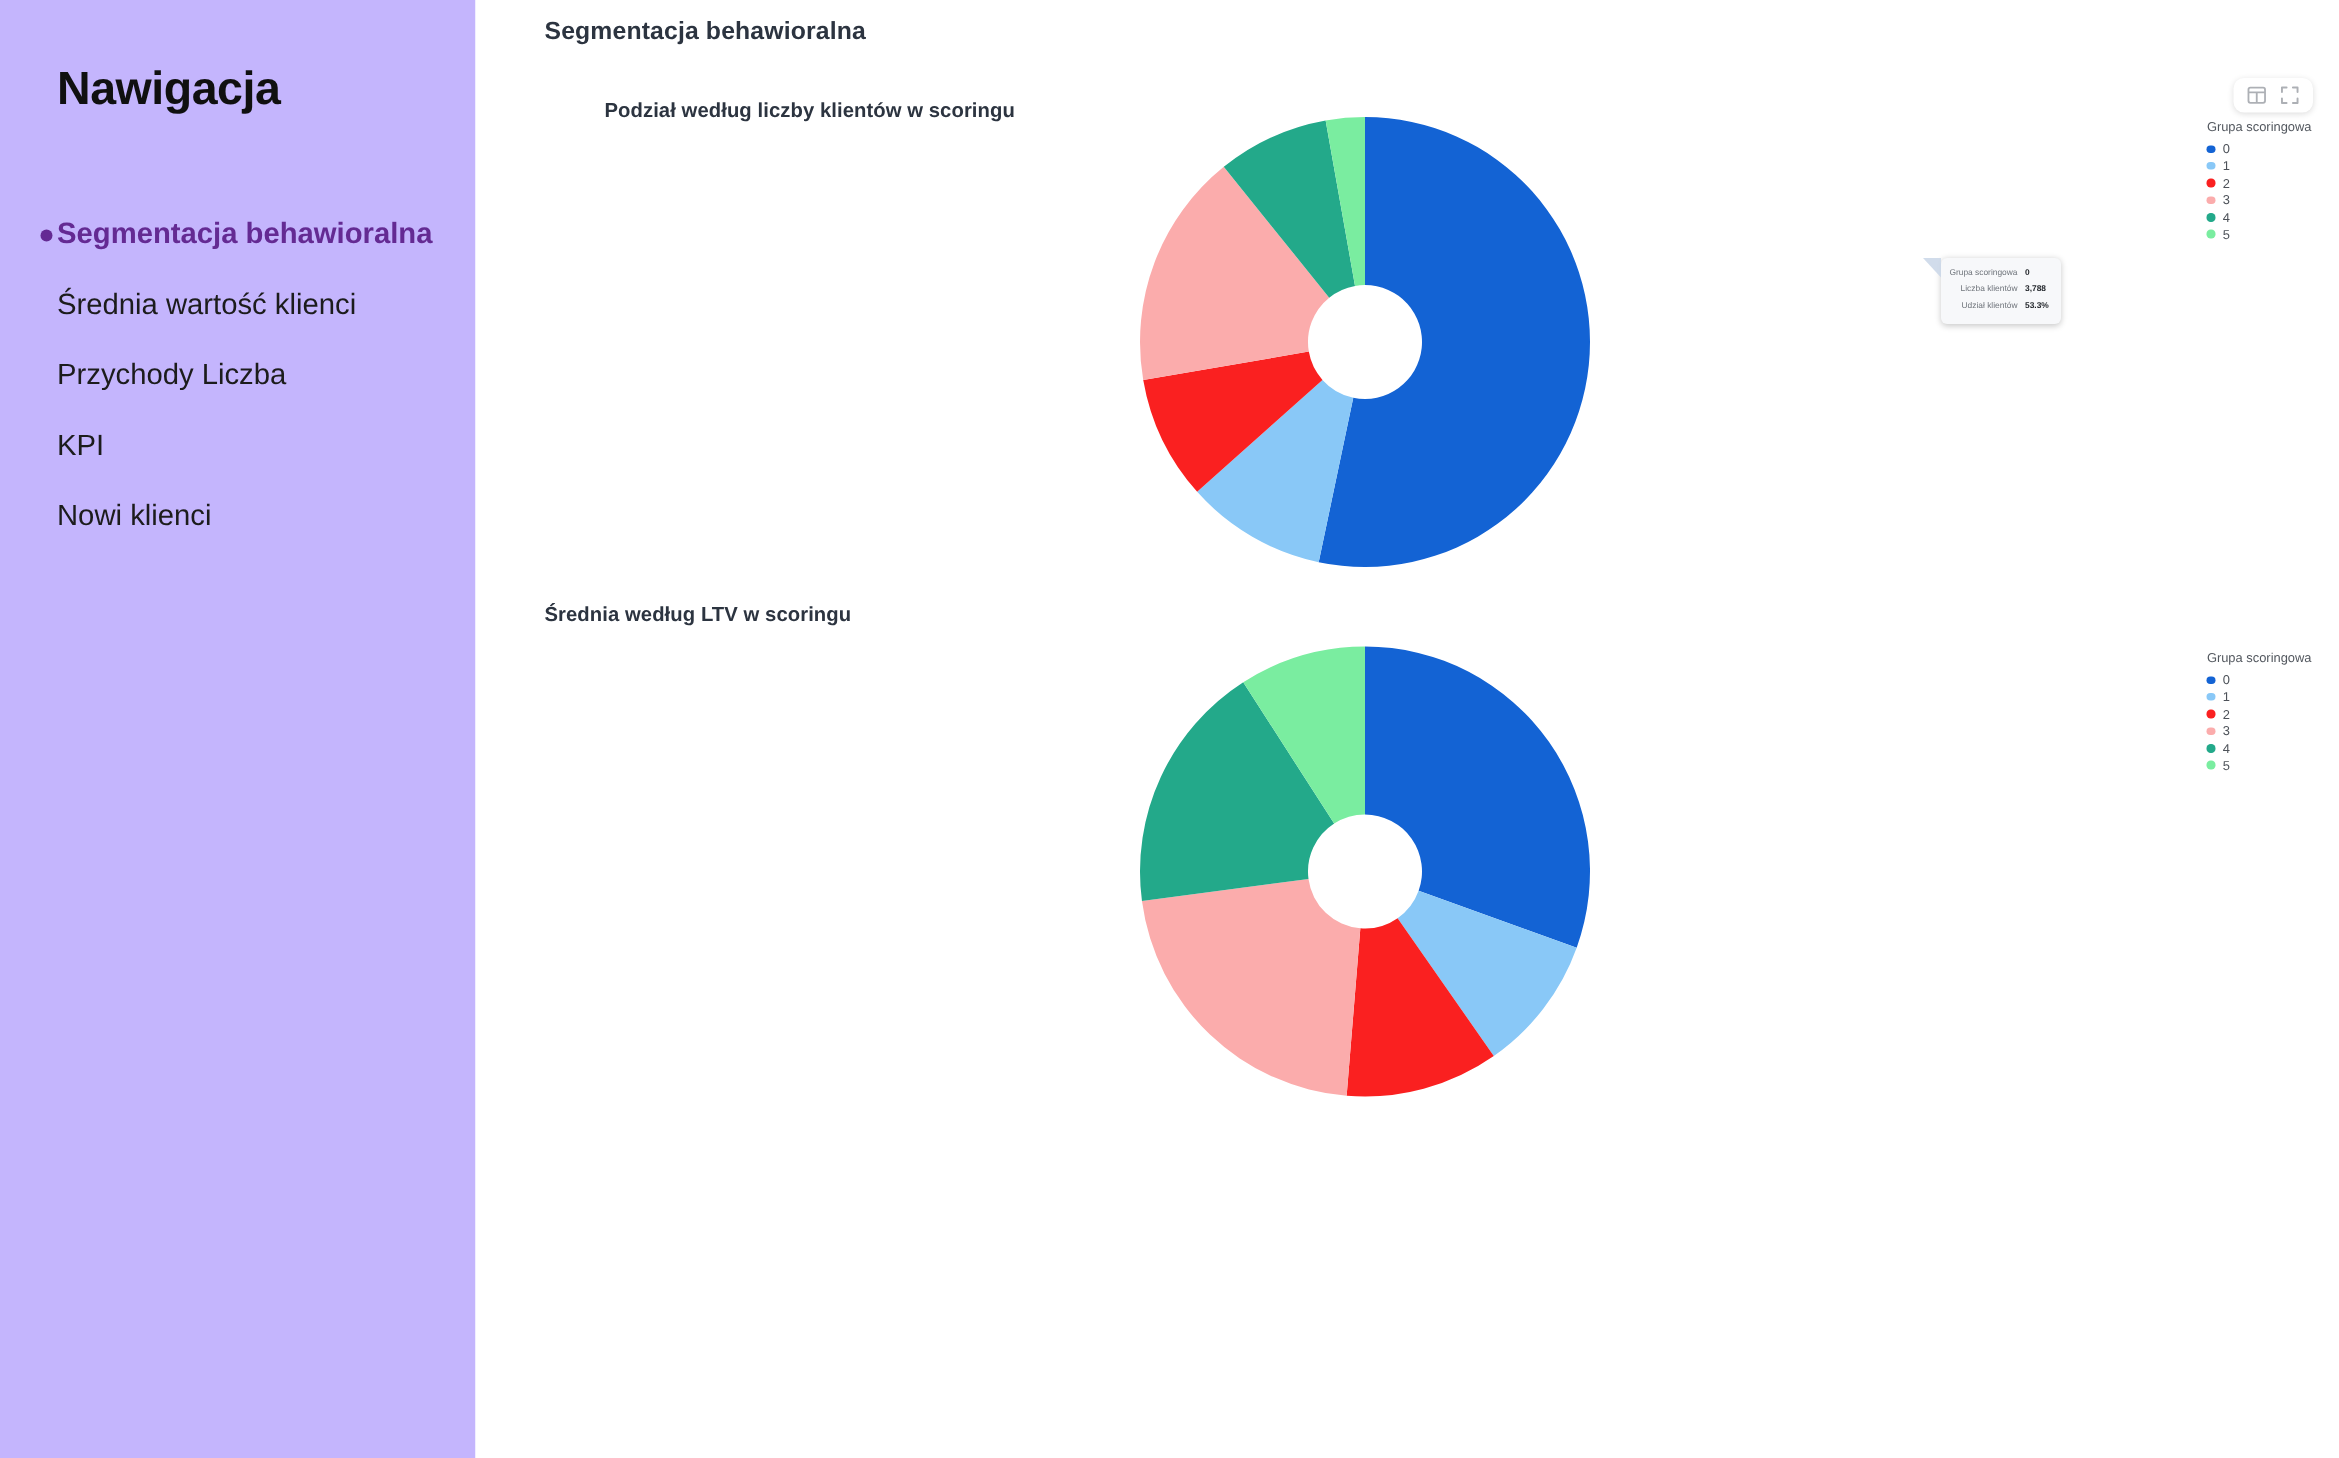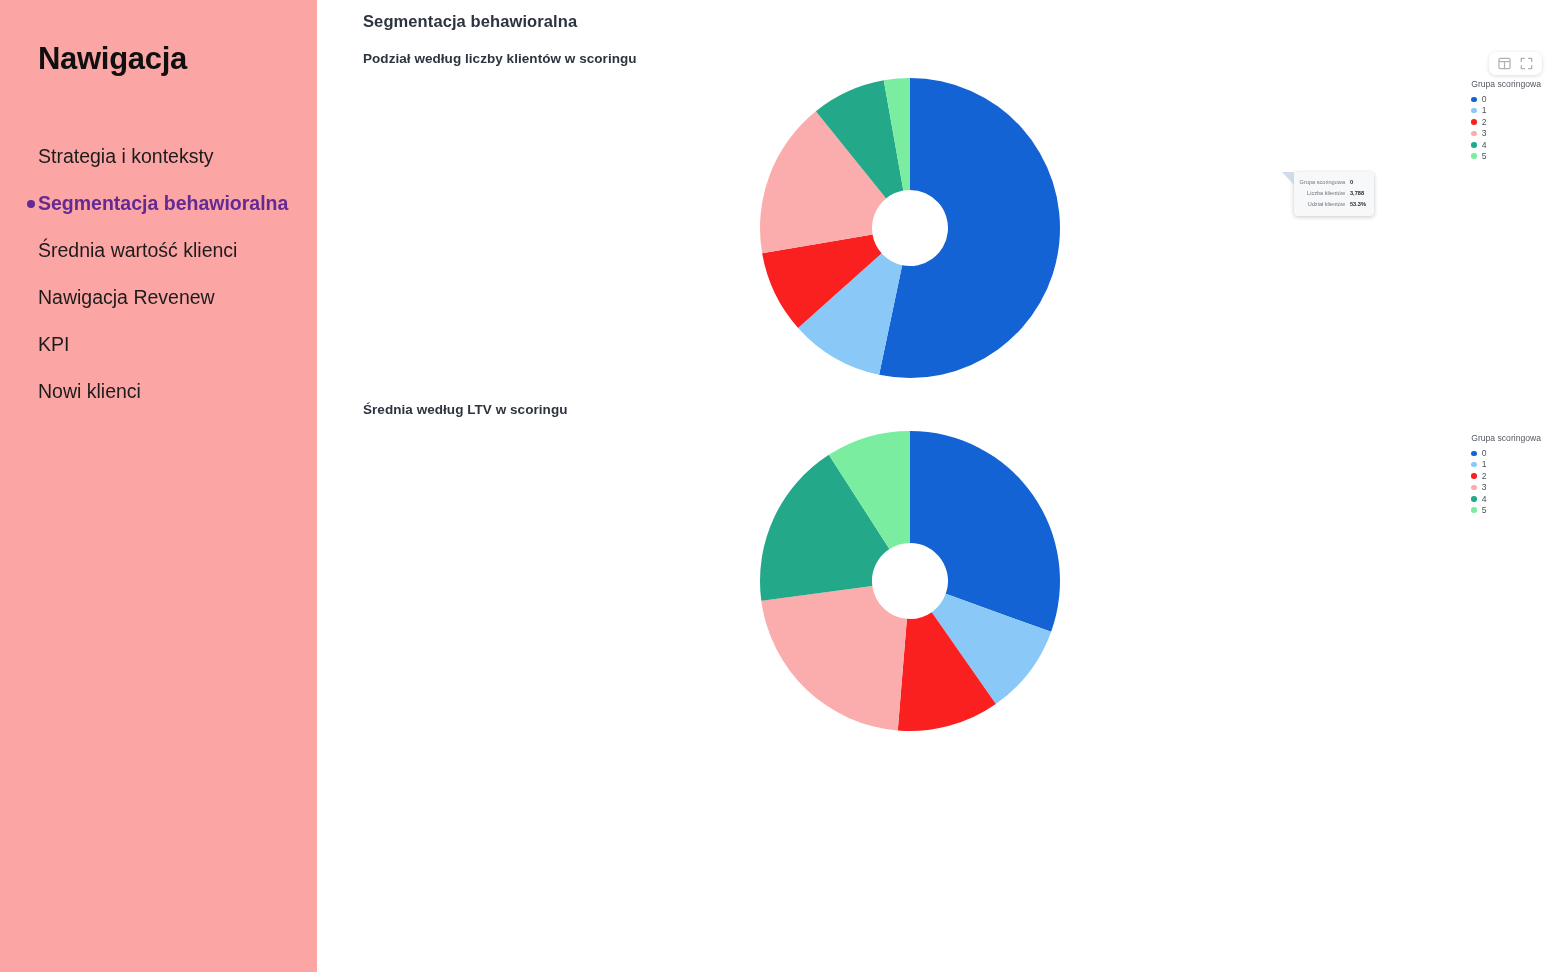--- a/index.html
+++ b/index.html
@@ -14,21 +14,21 @@
     position: relative;
     width: 1559px;
     height: 972px;
     display: flex;
   }
 
   
   .sidebar {
     width: 317px;
     height: 972px;
-    background: #fca5a5;
+    background: #c4b5fd;
     flex: 0 0 317px;
     padding: 0;
     position: relative;
   }
   .sidebar-title {
     font-size: 31px;
     font-weight: 700;
     color: #101010;
     letter-spacing: -0.3px;
     padding: 40px 0 0 38px;
@@ -184,32 +184,29 @@
   }
 </style>
 </head>
 <body>
 
 <div class="app">
 
   <aside class="sidebar">
     <div class="sidebar-title">Nawigacja</div>
     <ul class="nav-list" id="nav-list">
-        <li class="nav-item">
-          <span>Strategia i konteksty</span>
-        </li>
         <li class="nav-item active">
           <span class="bullet"></span>
           <span>Segmentacja behawioralna</span>
         </li>
         <li class="nav-item">
           <span>Średnia wartość klienci</span>
         </li>
         <li class="nav-item">
-          <span>Nawigacja Revenew</span>
+          <span>Przychody Liczba</span>
         </li>
         <li class="nav-item">
           <span>KPI</span>
         </li>
         <li class="nav-item">
           <span>Nowi klienci</span>
         </li>
       </ul>
   </aside>
 
@@ -222,21 +219,21 @@
         <rect x="1.2" y="1.8" width="13.6" height="12.4" rx="1.6" fill="none" stroke="#7c8189" stroke-width="1.5"></rect>
         <line x1="1.2" y1="5.6" x2="14.8" y2="5.6" stroke="#7c8189" stroke-width="1.5"></line>
         <line x1="8" y1="5.6" x2="8" y2="14.2" stroke="#7c8189" stroke-width="1.5"></line>
       </svg>
       <svg class="tb-icon" viewBox="0 0 16 16">
         <path d="M1.6 5.4V1.6h3.8M10.6 1.6h3.8v3.8M14.4 10.6v3.8h-3.8M5.4 14.4H1.6v-3.8" fill="none" stroke="#7c8189" stroke-width="1.6" stroke-linecap="round" stroke-linejoin="round"></path>
       </svg>
     </div>
 
     <section class="section" style="top:48px;">
-      <div class="section-title" style="top:3px;">Podział według liczby klientów w scoringu</div>
+      <div class="section-title" style="top:18px;margin-left:40px;">Podział według liczby klientów w scoringu</div>
 
       <div class="pie-wrap" id="pie-wrap-1" style="left:0px; top:0px;">
         <svg class="pie-svg" id="pie-svg-1" width="1200" height="345" viewBox="0 0 1200 345">
             <path d="M593 30 A150 150 0 1 1 562.1206086845177 326.7871356488208 L585.1772208667445 217.18607436436793 A38 38 0 1 0 593 142 Z" fill="#1363d4"></path>
             <path d="M562.1206086845177 326.7871356488208 A150 150 0 0 1 481.1088281863727 279.90178011513774 L564.654236473881 205.30845096250155 A38 38 0 0 0 585.1772208667445 217.18607436436793 Z" fill="#89c8f7"></path>
             <path d="M481.1088281863727 279.90178011513774 A150 150 0 0 1 445.15331072765025 205.32501670691 L555.5455053843381 186.41567089908386 A38 38 0 0 0 564.654236473881 205.30845096250155 Z" fill="#fa2020"></path>
             <path d="M445.15331072765025 205.32501670691 A150 150 0 0 1 498.8462958063949 63.23065476494655 L569.1477282709534 150.41843254045313 A38 38 0 0 0 555.5455053843381 186.41567089908386 Z" fill="#fbacac"></path>
             <path d="M498.8462958063949 63.23065476494655 A150 150 0 0 1 566.7465411537086 32.31534982061919 L586.3491237589395 142.58655528789018 A38 38 0 0 0 569.1477282709534 150.41843254045313 Z" fill="#23a98a"></path>
             <path d="M566.7465411537086 32.31534982061919 A150 150 0 0 1 593 30 L593 142 A38 38 0 0 0 586.3491237589395 142.58655528789018 Z" fill="#7aeda0"></path>
           </svg>

